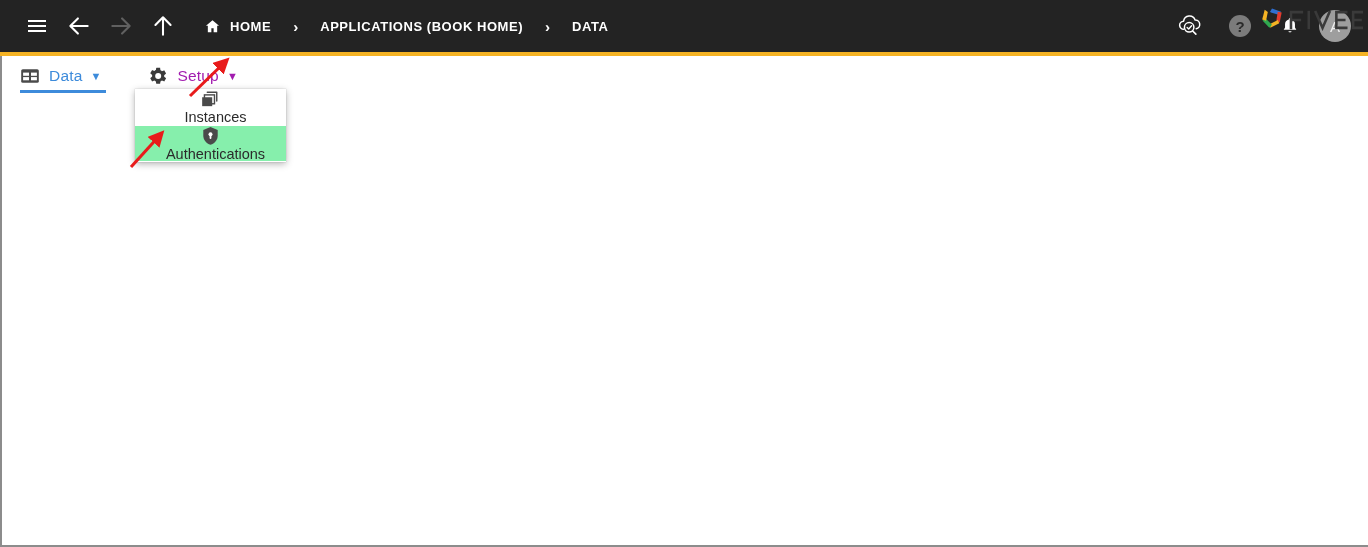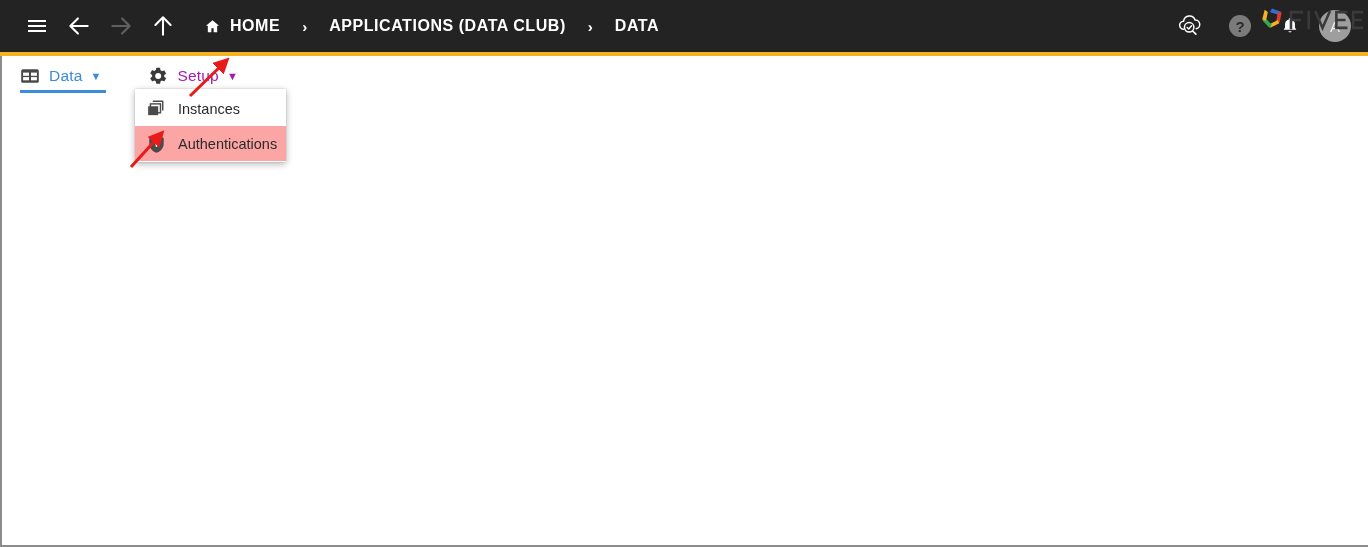--- a/index.html
+++ b/index.html
@@ -50,21 +50,21 @@
   .breadcrumb {
     display: flex;
     align-items: center;
     height: 52px;
     margin-left: 20px;
   }
   .crumb {
     display: flex;
     align-items: center;
     color: #ffffff;
-    font-size: 16px;
+    font-size: 13px;
     font-weight: bold;
     letter-spacing: 0.55px;
     cursor: pointer;
     white-space: nowrap;
   }
   .crumb-home-icon { margin-right: 9px; display: flex; }
   .crumb-sep {
     color: #ffffff;
     font-size: 15px;
     font-weight: bold;
@@ -187,22 +187,23 @@
     z-index: 40;
     padding: 2px 0 1px 0;
   }
   .menu-item {
     display: flex;
     align-items: center;
     height: 35px;
     padding-left: 10px;
     cursor: pointer;
     background: #ffffff;
-  }
-  .menu-item.hover { background: #fca5a5; }
+    flex-direction: column;
+  }
+  .menu-item.hover { background: #86efac; }
   .menu-item-icon {
     width: 22px;
     display: flex;
     align-items: center;
     justify-content: center;
     margin-right: 11px;
   }
   .menu-item-label {
     font-size: 14.5px;
     color: #2b2b2b;
@@ -270,21 +271,21 @@
       <div class="crumb">
         <span class="crumb-home-icon">
           <svg width="17" height="17" viewBox="0 0 24 24" aria-hidden="true">
             <path d="M12 3 2.8 11h2.6v9.2h5V14.6h3.2v5.6h5V11h2.6z" fill="#ffffff"></path>
           </svg>
         </span>
         <span>HOME</span>
       </div>
       <span class="crumb-sep">›</span>
       <div class="crumb">
-        <span>APPLICATIONS (DATA CLUB)</span>
+        <span>APPLICATIONS (BOOK HOME)</span>
       </div>
       <span class="crumb-sep">›</span>
       <div class="crumb">
         <span>DATA</span>
       </div>
     </div>
 
     <div class="topbar-right">
       <div class="tr-btn" title="Cloud Status">
         <svg width="30" height="26" viewBox="0 0 32 28" aria-hidden="true">

